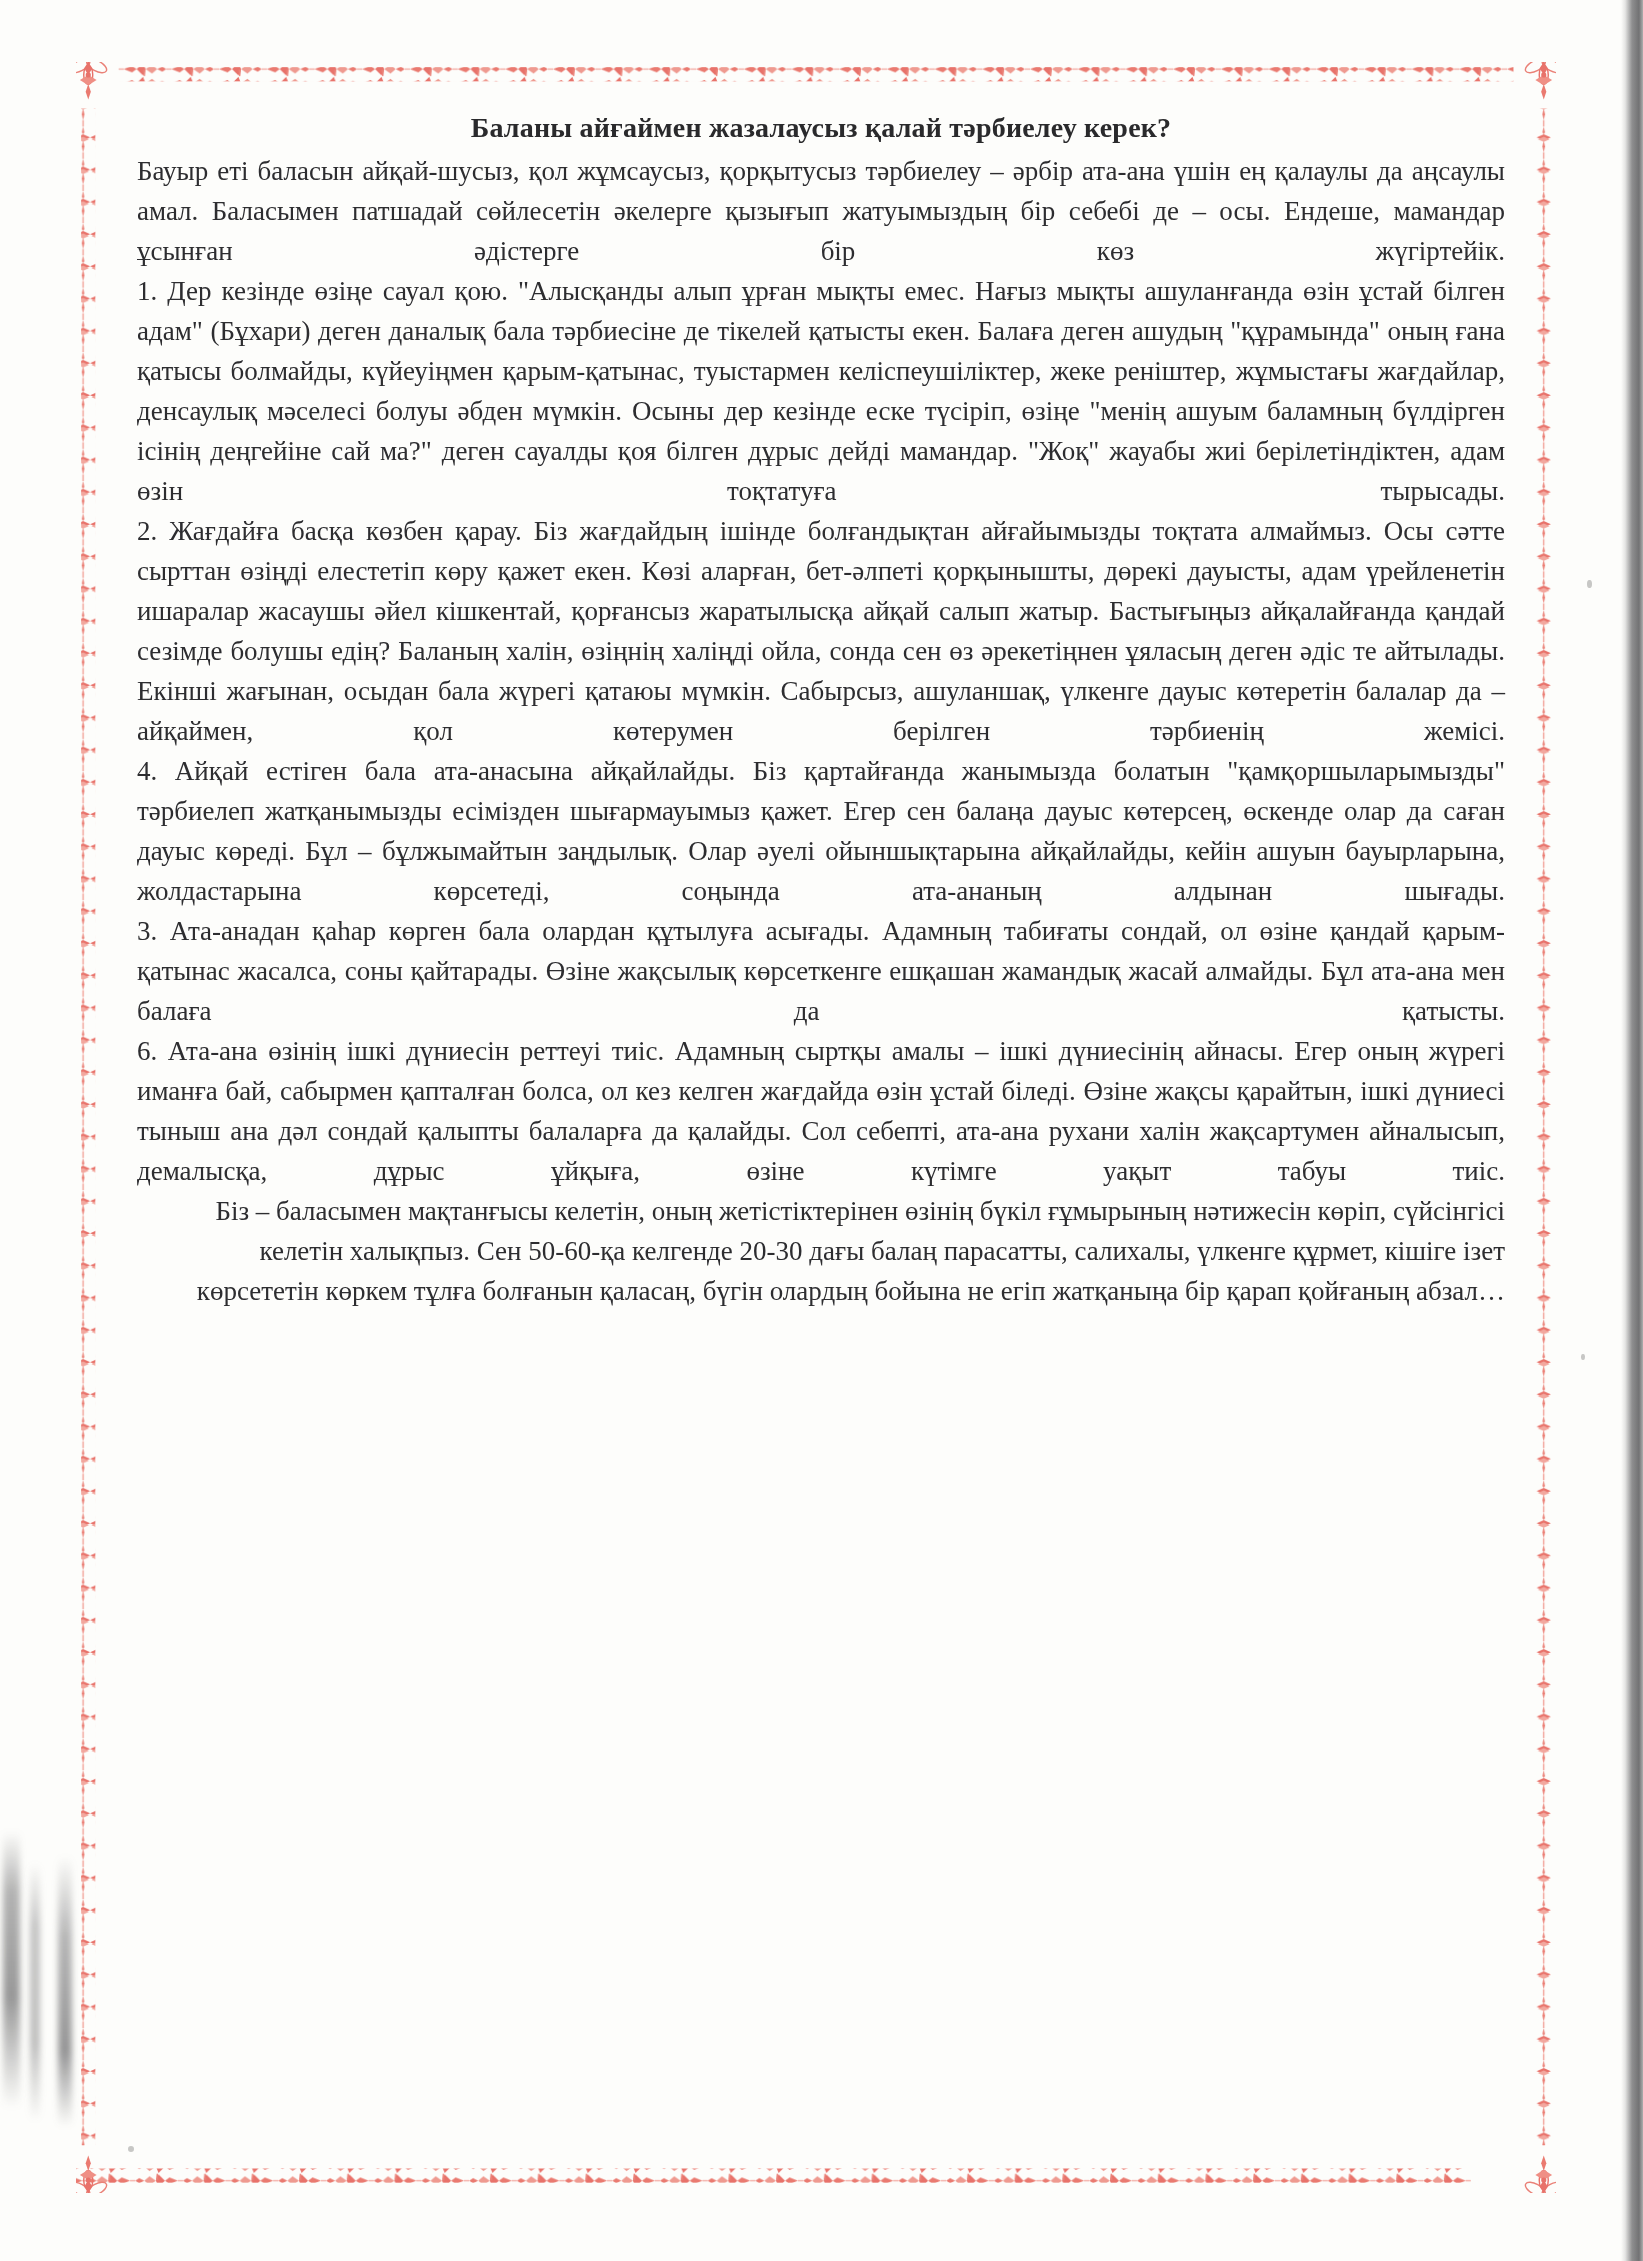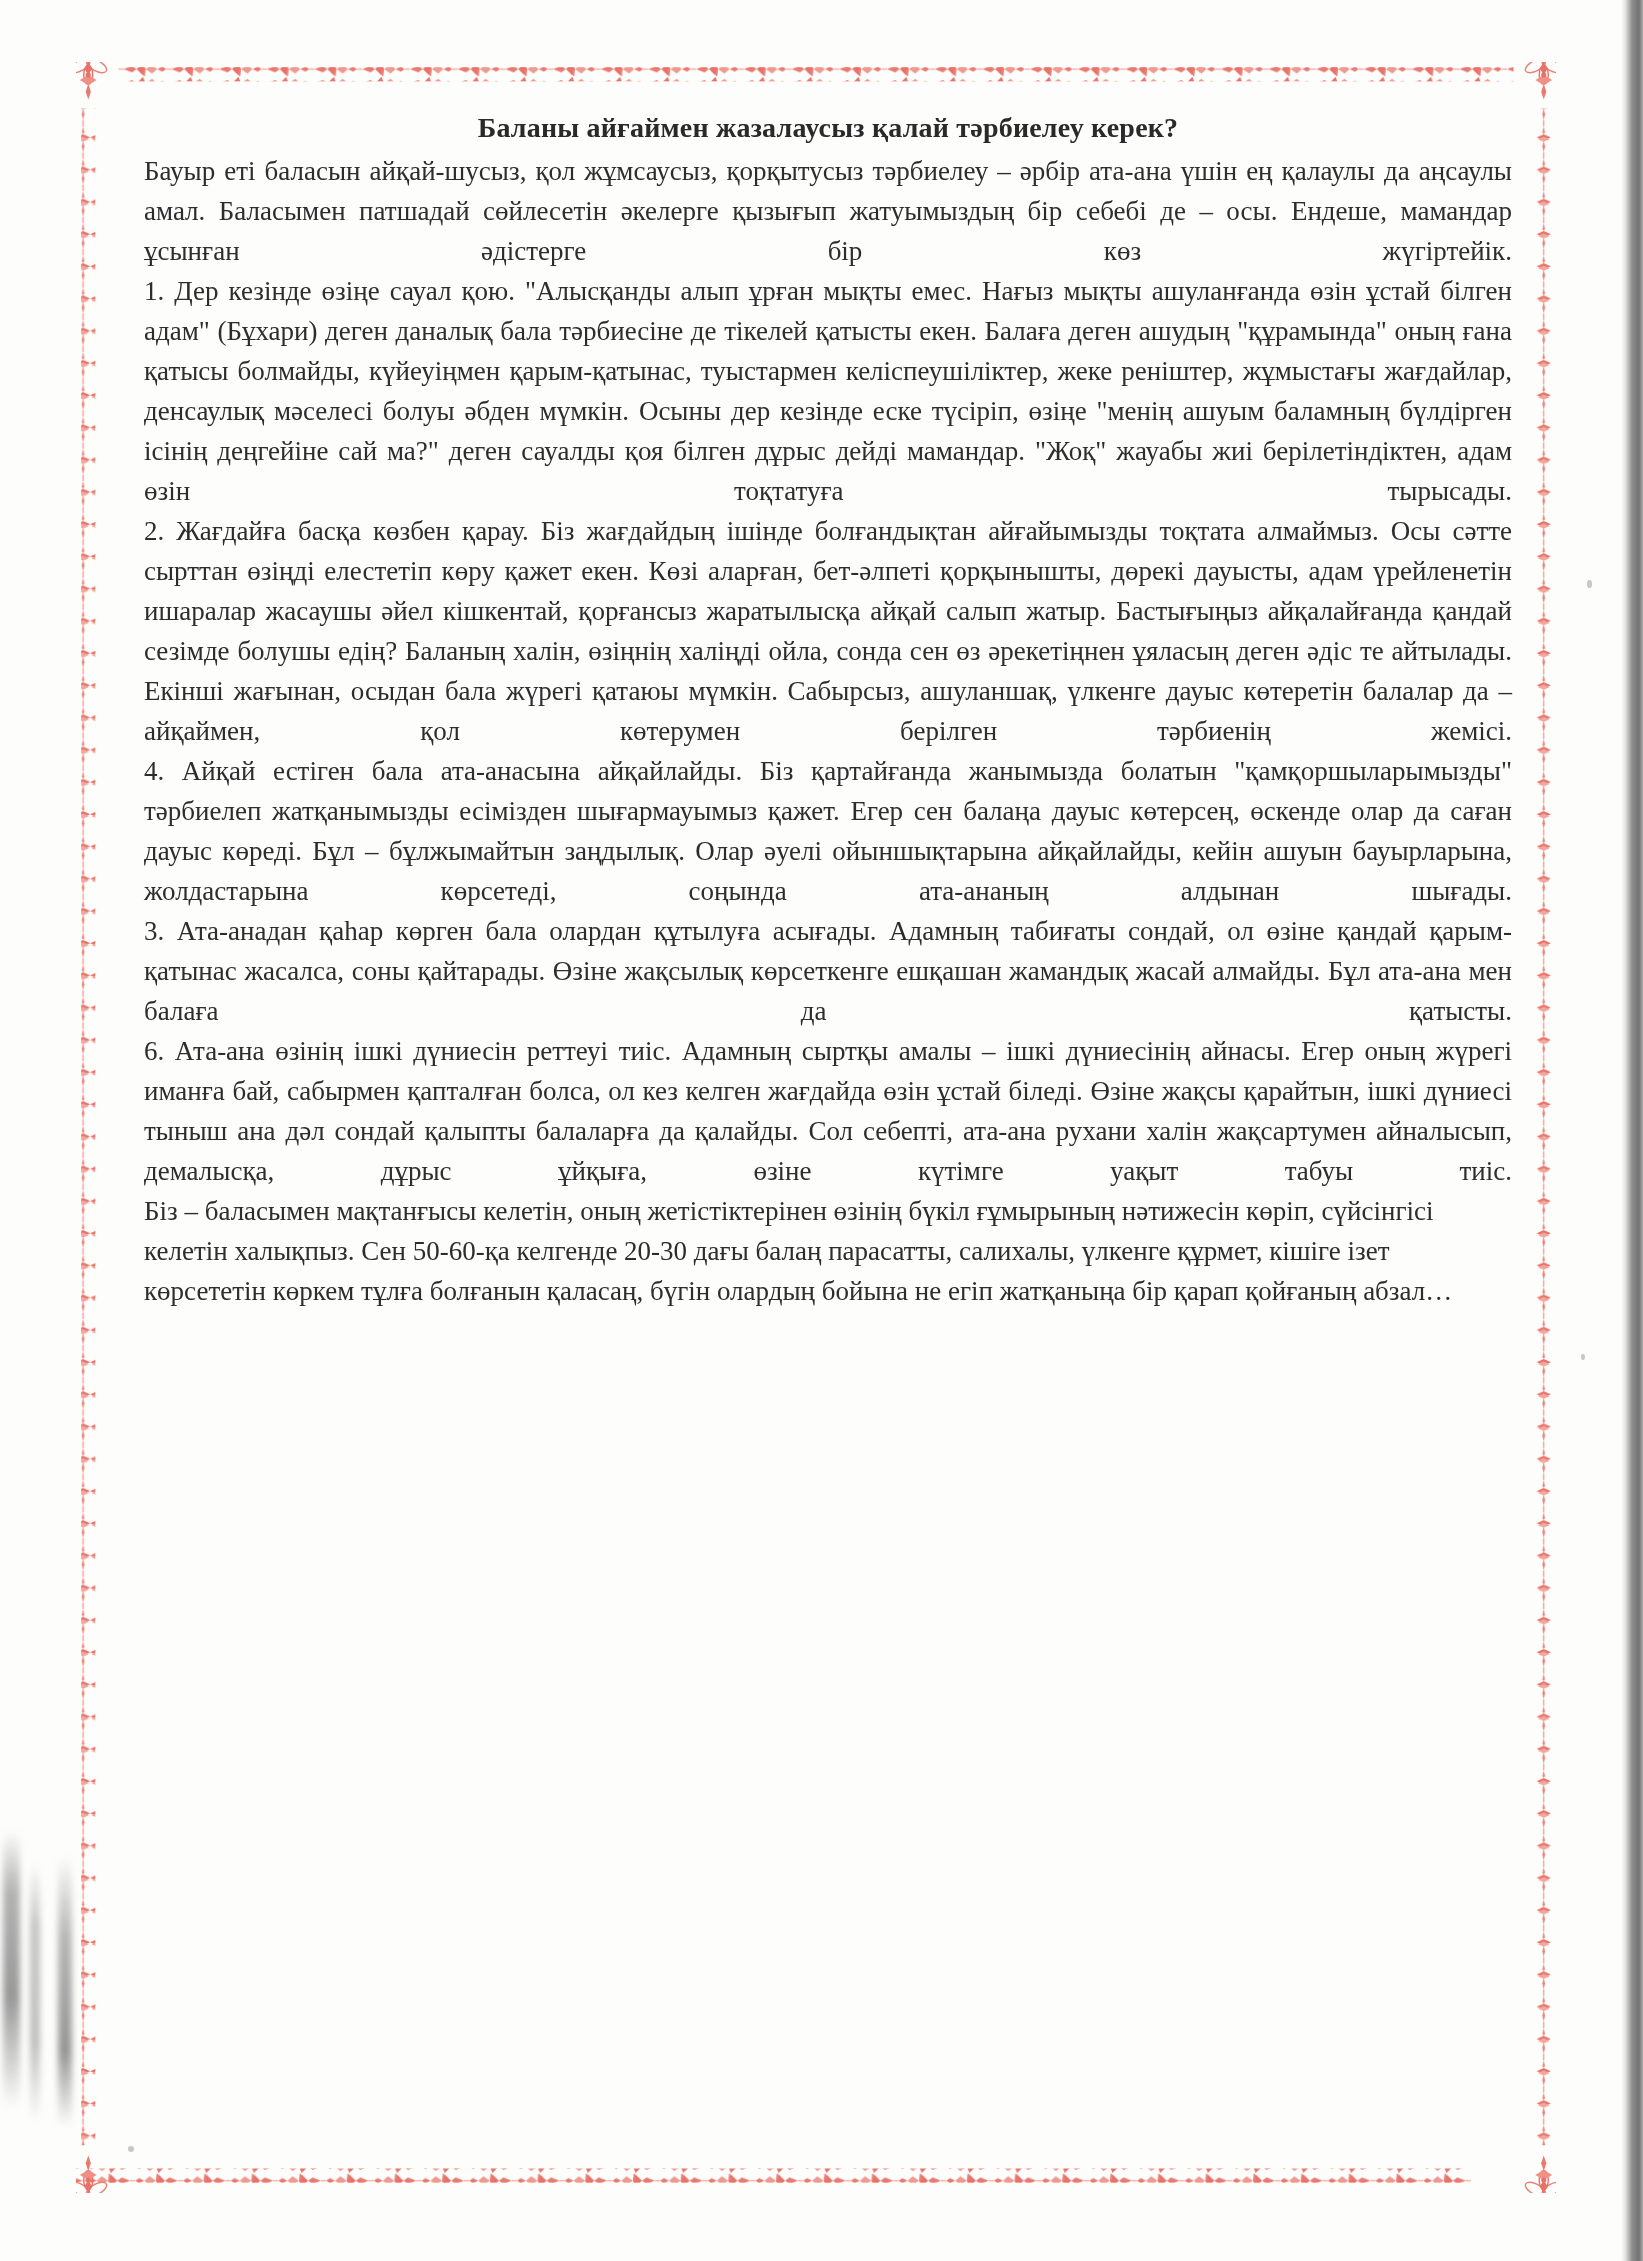--- a/index.html
+++ b/index.html
@@ -69,21 +69,21 @@
     position: absolute;
     left: 76px; top: 62px;
     width: 1480px; height: 2131px;
     pointer-events: none;
   }
   .ornament-frame svg { display: block; width: 100%; height: 100%; }
 
   
   .doc-body {
     position: absolute;
-    left: 144px;
+    left: 137px;
     top: 108px;
     width: 1368px;
   }
   .doc-title {
     text-align: center;
     font-weight: bold;
     font-size: 28px;
     line-height: 40px;
     color: #2a2a2c;
     letter-spacing: 0.2px;
@@ -93,21 +93,21 @@
   .doc-para {
     margin: 0;
     font-size: 27px;
     line-height: 40px;
     color: #2d2d30;
     text-align: justify;
     text-justify: inter-word;
     -webkit-hyphens: none;
     hyphens: none;
   }
-  .doc-para:last-child { text-align: left; }
+  .doc-para:last-child { text-align: right; }
   .doc-para.justify-all { text-align-last: justify; }
 </style>
 </head>
 <body>
 
 <div id="page">
 
   <div class="ornament-frame">
     <svg viewBox="0 0 2296 3306" preserveAspectRatio="none" xmlns="http://www.w3.org/2000/svg" aria-hidden="true">
       <defs>

